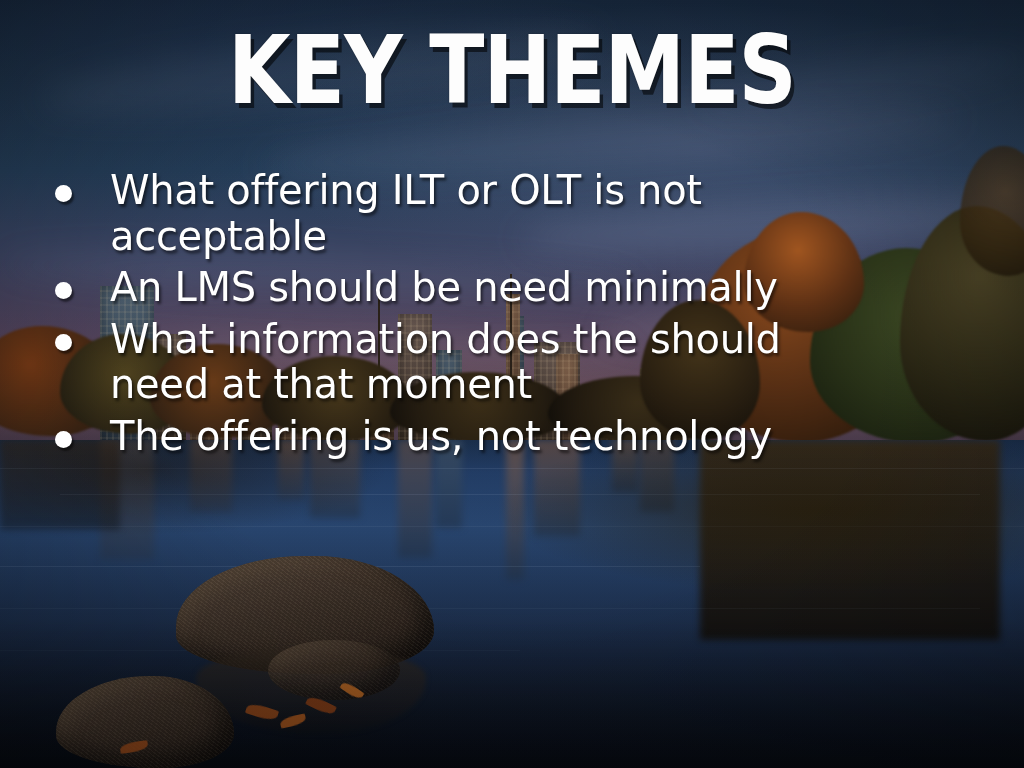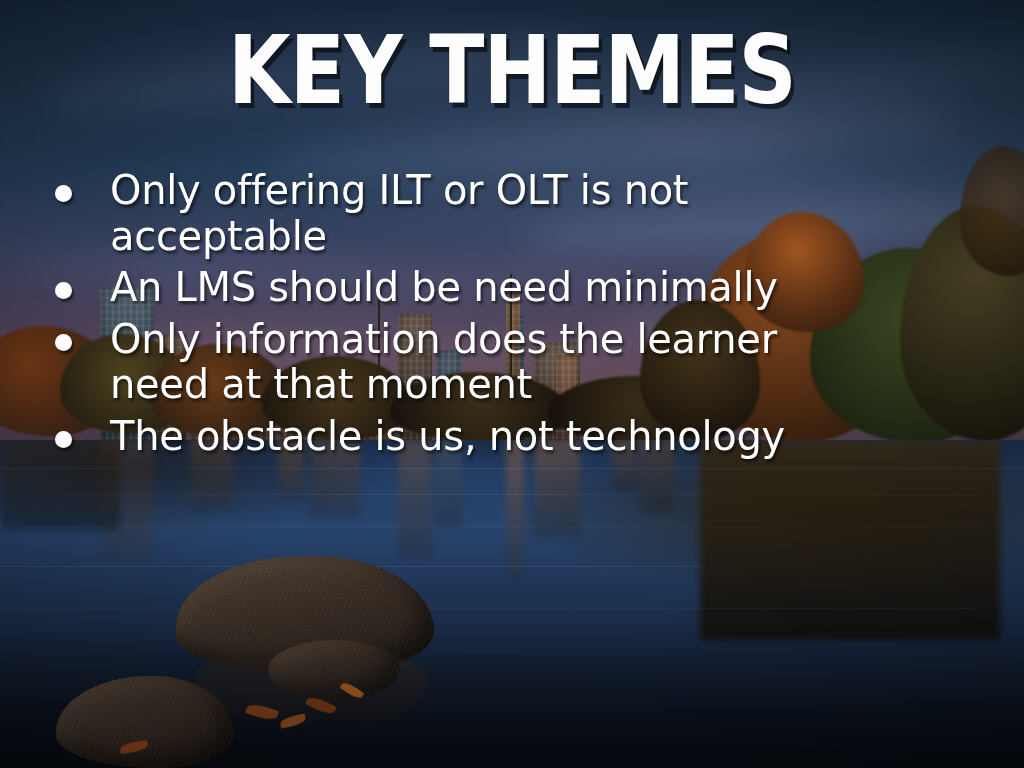--- a/index.html
+++ b/index.html
@@ -226,33 +226,33 @@
   </div>
 
   <div class="content">
 
     <div class="title">KEY THEMES</div>
 
     <div class="bullets">
 
       <div class="bullet">
         <span class="dot"></span>
-        <span class="btext">Only offering ILT or OLT is not acceptable</span>
+        <span class="btext">What offering ILT or OLT is not acceptable</span>
       </div>
 
       <div class="bullet">
         <span class="dot"></span>
         <span class="btext">An LMS should be need minimally</span>
       </div>
 
       <div class="bullet">
         <span class="dot"></span>
-        <span class="btext">Only information does the learner need at that moment</span>
-      </div>
-
-      <div class="bullet">
-        <span class="dot"></span>
-        <span class="btext">The obstacle is us, not technology</span>
+        <span class="btext">What information does the should need at that moment</span>
+      </div>
+
+      <div class="bullet">
+        <span class="dot"></span>
+        <span class="btext">The offering is us, not technology</span>
       </div>
 
     </div>
   </div>
 </div>
 
 </body></html>

